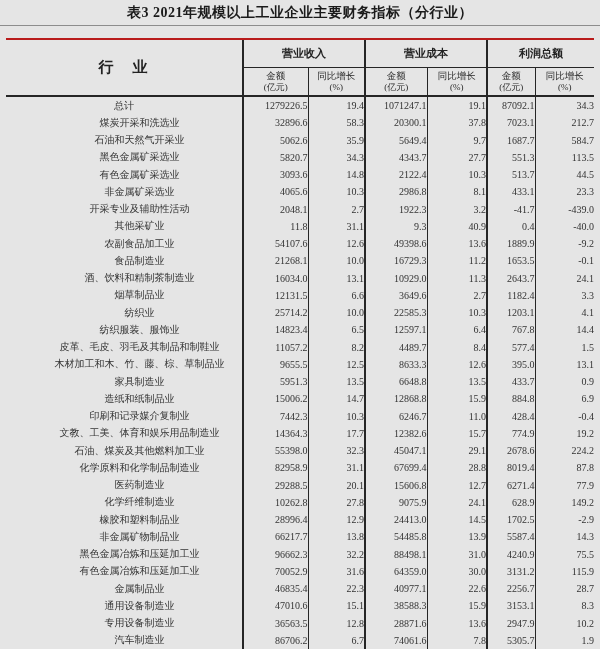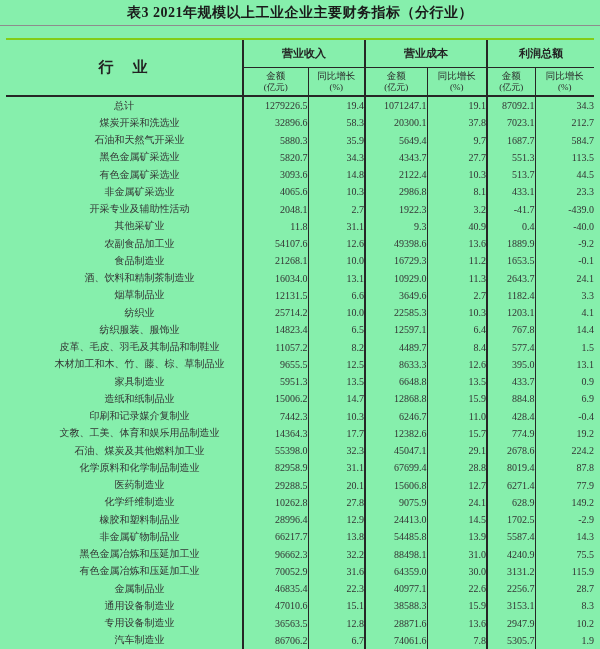--- a/index.html
+++ b/index.html
@@ -1,17 +1,17 @@
 <!DOCTYPE html>
 <html><head>
 <meta charset="utf-8">
 <style>
   html,body{margin:0;padding:0;background:#fff;}
   .screen{
-    position:relative;width:600px;height:649px;background:#86efac;
+    position:relative;width:600px;height:649px;background:#e5e5e5;
     overflow:hidden;
     font-family:"Liberation Serif","DejaVu Serif",serif;
     color:#333;
   }
   .title{
     position:absolute;top:4px;left:0;width:600px;
     text-align:center;font-size:14px;font-weight:bold;color:#1a1a1a;
     letter-spacing:0.5px;white-space:nowrap;
   }
   .top-rule{
@@ -19,21 +19,21 @@
   }
   table.fin{
     position:absolute;left:6px;top:38px;width:588px;
     border-collapse:collapse;table-layout:fixed;
   }
   table.fin th,table.fin td{
     margin:0;padding:0;overflow:hidden;white-space:nowrap;
   }
   
   thead th{font-weight:bold;color:#222;vertical-align:middle;text-align:center;}
-  tr.hrow1 th{height:27px;border-top:2px solid #84cc16;}
+  tr.hrow1 th{height:27px;border-top:2px solid #b91c1c;}
   th.industry{border-bottom:2px solid #262626;font-size:15px;letter-spacing:2px;}
   th.group{border-bottom:1px solid #262626;font-size:11px;}
   tr.hrow2 th{height:27px;border-bottom:2px solid #262626;font-weight:normal;color:#2a2a2a;}
   .subline1{display:block;font-size:9.5px;line-height:12px;}
   .subline2{display:block;font-size:9px;line-height:11px;}
   
   .bl2{border-left:2px solid #262626;}
   .bl1{border-left:1px solid #262626;}
   
   tbody td{height:17.25px;font-size:10px;color:#333;vertical-align:middle;}
@@ -107,21 +107,21 @@
           <td class="name indent">煤炭开采和洗选业</td>
           <td class="num bl2">32896.6</td>
           <td class="num bl1">58.3</td>
           <td class="num bl2">20300.1</td>
           <td class="num bl1">37.8</td>
           <td class="num bl2">7023.1</td>
           <td class="num bl1">212.7</td>
         </tr>
         <tr>
           <td class="name indent">石油和天然气开采业</td>
-          <td class="num bl2">5880.3</td>
+          <td class="num bl2">5062.6</td>
           <td class="num bl1">35.9</td>
           <td class="num bl2">5649.4</td>
           <td class="num bl1">9.7</td>
           <td class="num bl2">1687.7</td>
           <td class="num bl1">584.7</td>
         </tr>
         <tr>
           <td class="name indent">黑色金属矿采选业</td>
           <td class="num bl2">5820.7</td>
           <td class="num bl1">34.3</td>

